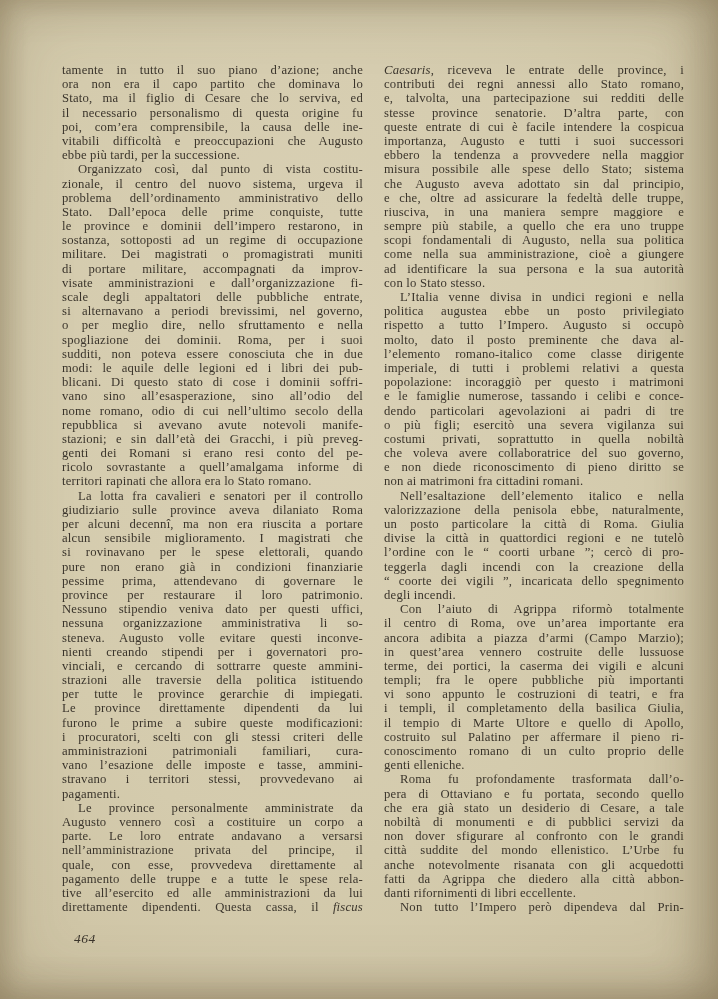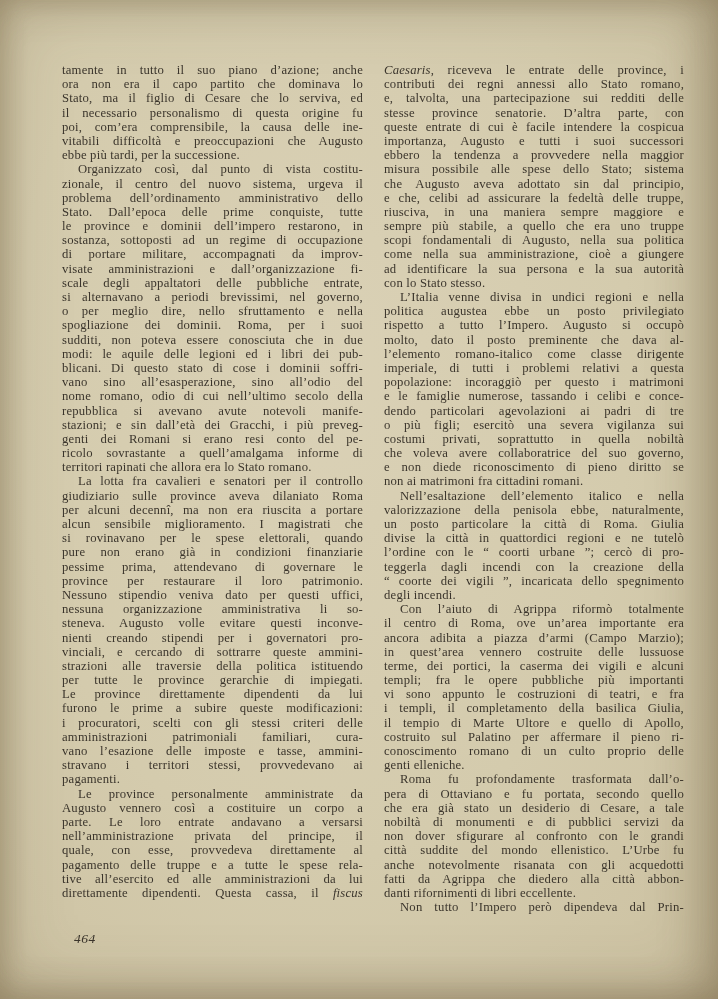--- a/index.html
+++ b/index.html
@@ -73,20 +73,21 @@
         <div class="line">vitabili difficoltà e preoccupazioni che Augusto</div>
         <div class="line last">ebbe più tardi, per la successione.</div>
       </div>
       <div class="para">
         <div class="line indent">Organizzato così, dal punto di vista costitu-</div>
         <div class="line">zionale, il centro del nuovo sistema, urgeva il</div>
         <div class="line">problema dell’ordinamento amministrativo dello</div>
         <div class="line">Stato. Dall’epoca delle prime conquiste, tutte</div>
         <div class="line">le province e dominii dell’impero restarono, in</div>
         <div class="line">sostanza, sottoposti ad un regime di occupazione</div>
+        <div class="line">militare. Dei magistrati o promagistrati muniti</div>
         <div class="line">di portare militare, accompagnati da improv-</div>
         <div class="line">visate amministrazioni e dall’organizzazione fi-</div>
         <div class="line">scale degli appaltatori delle pubbliche entrate,</div>
         <div class="line">si alternavano a periodi brevissimi, nel governo,</div>
         <div class="line">o per meglio dire, nello sfruttamento e nella</div>
         <div class="line">spogliazione dei dominii. Roma, per i suoi</div>
         <div class="line">sudditi, non poteva essere conosciuta che in due</div>
         <div class="line">modi: le aquile delle legioni ed i libri dei pub-</div>
         <div class="line">blicani. Di questo stato di cose i dominii soffri-</div>
         <div class="line">vano sino all’esasperazione, sino all’odio del</div>
@@ -136,21 +137,21 @@
       <div class="para">
         <div class="line"><i>Caesaris</i>, riceveva le entrate delle province, i</div>
         <div class="line">contributi dei regni annessi allo Stato romano,</div>
         <div class="line">e, talvolta, una partecipazione sui redditi delle</div>
         <div class="line">stesse province senatorie. D’altra parte, con</div>
         <div class="line">queste entrate di cui è facile intendere la cospicua</div>
         <div class="line">importanza, Augusto e tutti i suoi successori</div>
         <div class="line">ebbero la tendenza a provvedere nella maggior</div>
         <div class="line">misura possibile alle spese dello Stato; sistema</div>
         <div class="line">che Augusto aveva adottato sin dal principio,</div>
-        <div class="line">e che, celibi ad assicurare la fedeltà delle truppe,</div>
+        <div class="line">e che, oltre ad assicurare la fedeltà delle truppe,</div>
         <div class="line">riusciva, in una maniera sempre maggiore e</div>
         <div class="line">sempre più stabile, a quello che era uno truppe</div>
         <div class="line">scopi fondamentali di Augusto, nella sua politica</div>
         <div class="line">come nella sua amministrazione, cioè a giungere</div>
         <div class="line">ad identificare la sua persona e la sua autorità</div>
         <div class="line last">con lo Stato stesso.</div>
       </div>
       <div class="para">
         <div class="line indent">L’Italia venne divisa in undici regioni e nella</div>
         <div class="line">politica augustea ebbe un posto privilegiato</div>

